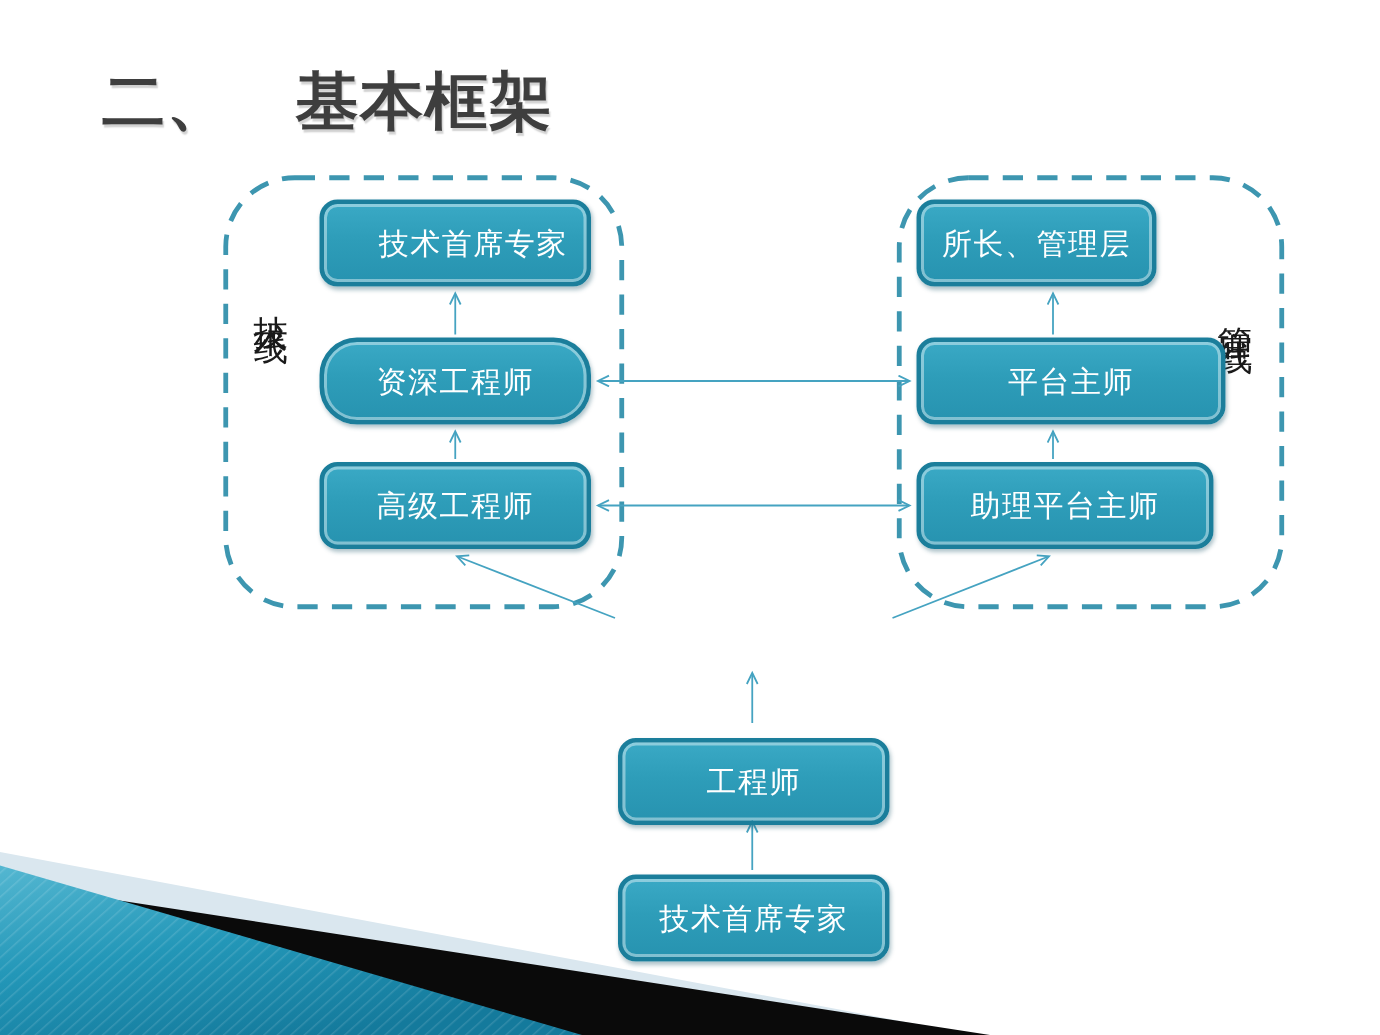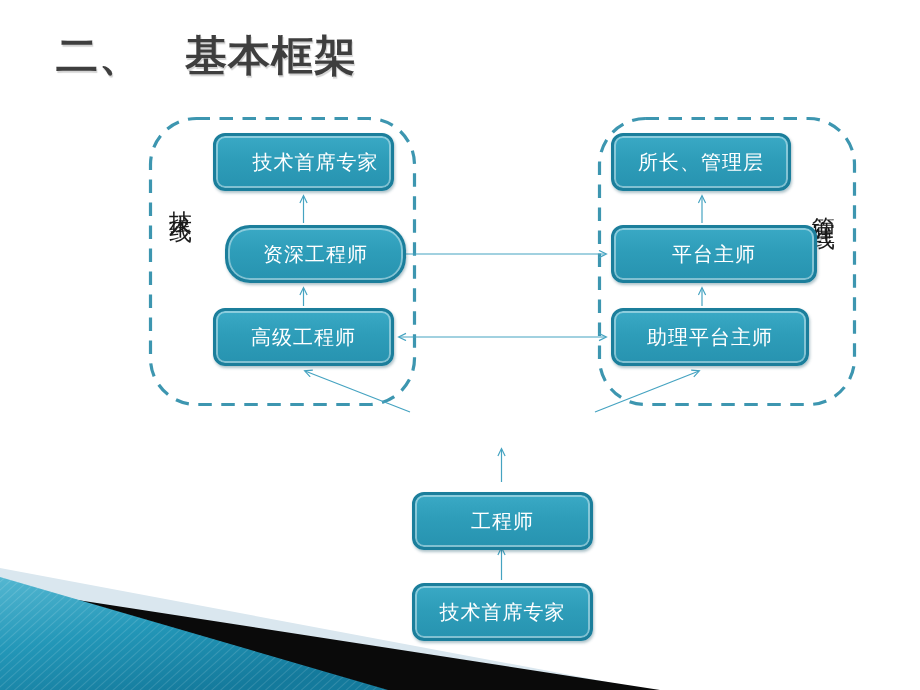--- a/index.html
+++ b/index.html
@@ -2,21 +2,21 @@
 <html><head>
 <meta charset="utf-8">
 <style>
   html,body{margin:0;padding:0;background:#888;}
   .slide{
     position:relative;width:920px;height:690px;background:#ffffff;
     overflow:hidden;font-family:"Liberation Sans","DejaVu Sans",sans-serif;
     margin:0 auto;
   }
   .title{
-    position:absolute;left:56px;top:28px;margin:0;
+    position:absolute;left:56px;top:28px;margin:12px;
     font-size:42px;font-weight:700;color:#3e3e3e;letter-spacing:1px;
     text-shadow:1px 2px 1px rgba(0,0,0,0.18);
   }
   .overlay{position:absolute;left:0;top:0;width:920px;height:690px;}
   .orgbox{
     position:absolute;width:181px;height:58px;box-sizing:border-box;
     border:3px solid #1b7e9b;border-radius:12px;
     background:linear-gradient(180deg,#3aa9c5 0%,#2e9db9 45%,#2793b0 100%);
     box-shadow:inset 0 0 0 2px rgba(255,255,255,0.42), 1px 2px 3px rgba(20,80,100,0.35);
     display:flex;align-items:center;justify-content:center;
@@ -67,24 +67,24 @@
       <line x1="399" y1="337" x2="606" y2="337" marker-start="url(#arrow)" marker-end="url(#arrow)"></line>
       <line x1="410" y1="412" x2="305" y2="371" marker-end="url(#arrow)"></line>
       <line x1="595" y1="412" x2="699" y2="371" marker-end="url(#arrow)"></line>
       <line x1="501.5" y1="482" x2="501.5" y2="449" marker-end="url(#arrow)"></line>
       <line x1="501.5" y1="580" x2="501.5" y2="548" marker-end="url(#arrow)"></line>
     </g>
   </svg>
 
   <div class="vlabel" style="left:169px;top:192px;">技术线</div>
   <div class="orgbox" style="left:213px;top:133px;padding-left:24px;">技术首席专家</div>
-  <div class="orgbox" style="left:225px;top:225px;border-radius:25px;">资深工程师</div>
+  <div class="orgbox" style="left:213px;top:225px;border-radius:25px;">资深工程师</div>
   <div class="orgbox" style="left:213px;top:308px;">高级工程师</div>
 
   <div class="vlabel" style="left:812px;top:199px;">管理线</div>
-  <div class="orgbox" style="left:611px;top:133px;width:180px;">所长、管理层</div>
+  <div class="orgbox" style="left:611px;top:133px;width:160px;">所长、管理层</div>
   <div class="orgbox" style="left:611px;top:225px;width:206px;">平台主师</div>
   <div class="orgbox" style="left:611px;top:308px;width:198px;">助理平台主师</div>
 
   <div class="orgbox" style="left:412px;top:492px;">工程师</div>
   <div class="orgbox" style="left:412px;top:583px;">技术首席专家</div>
 
 </div>
 
 </body></html>

